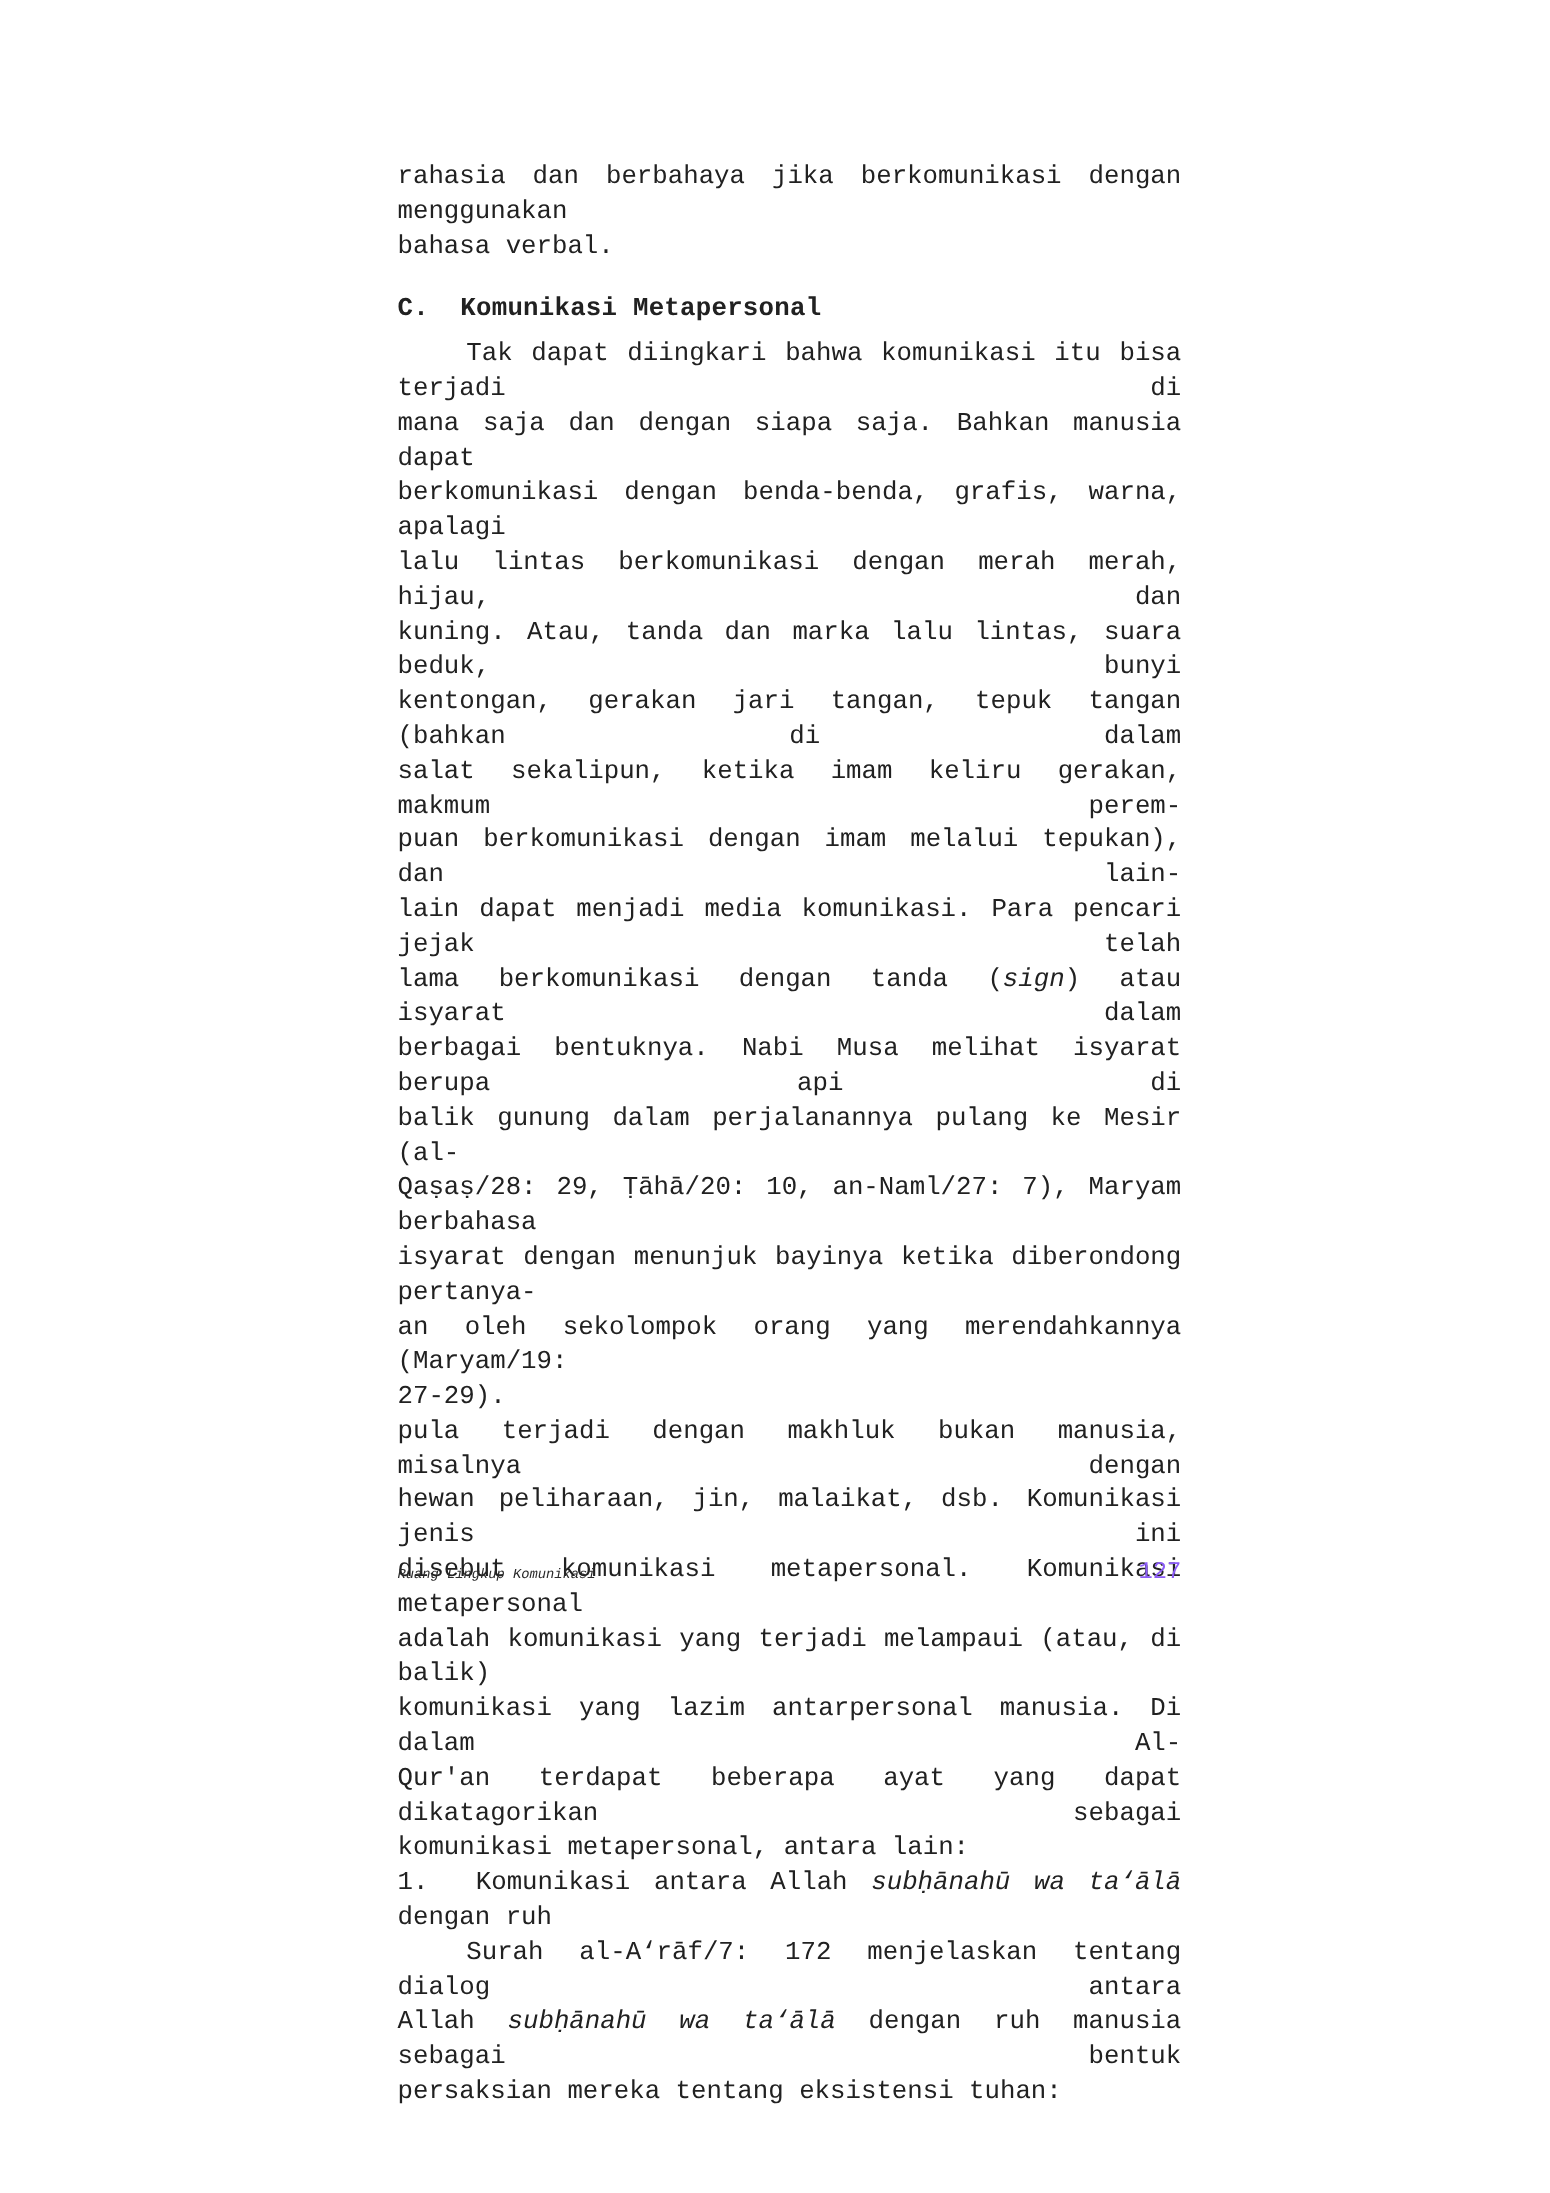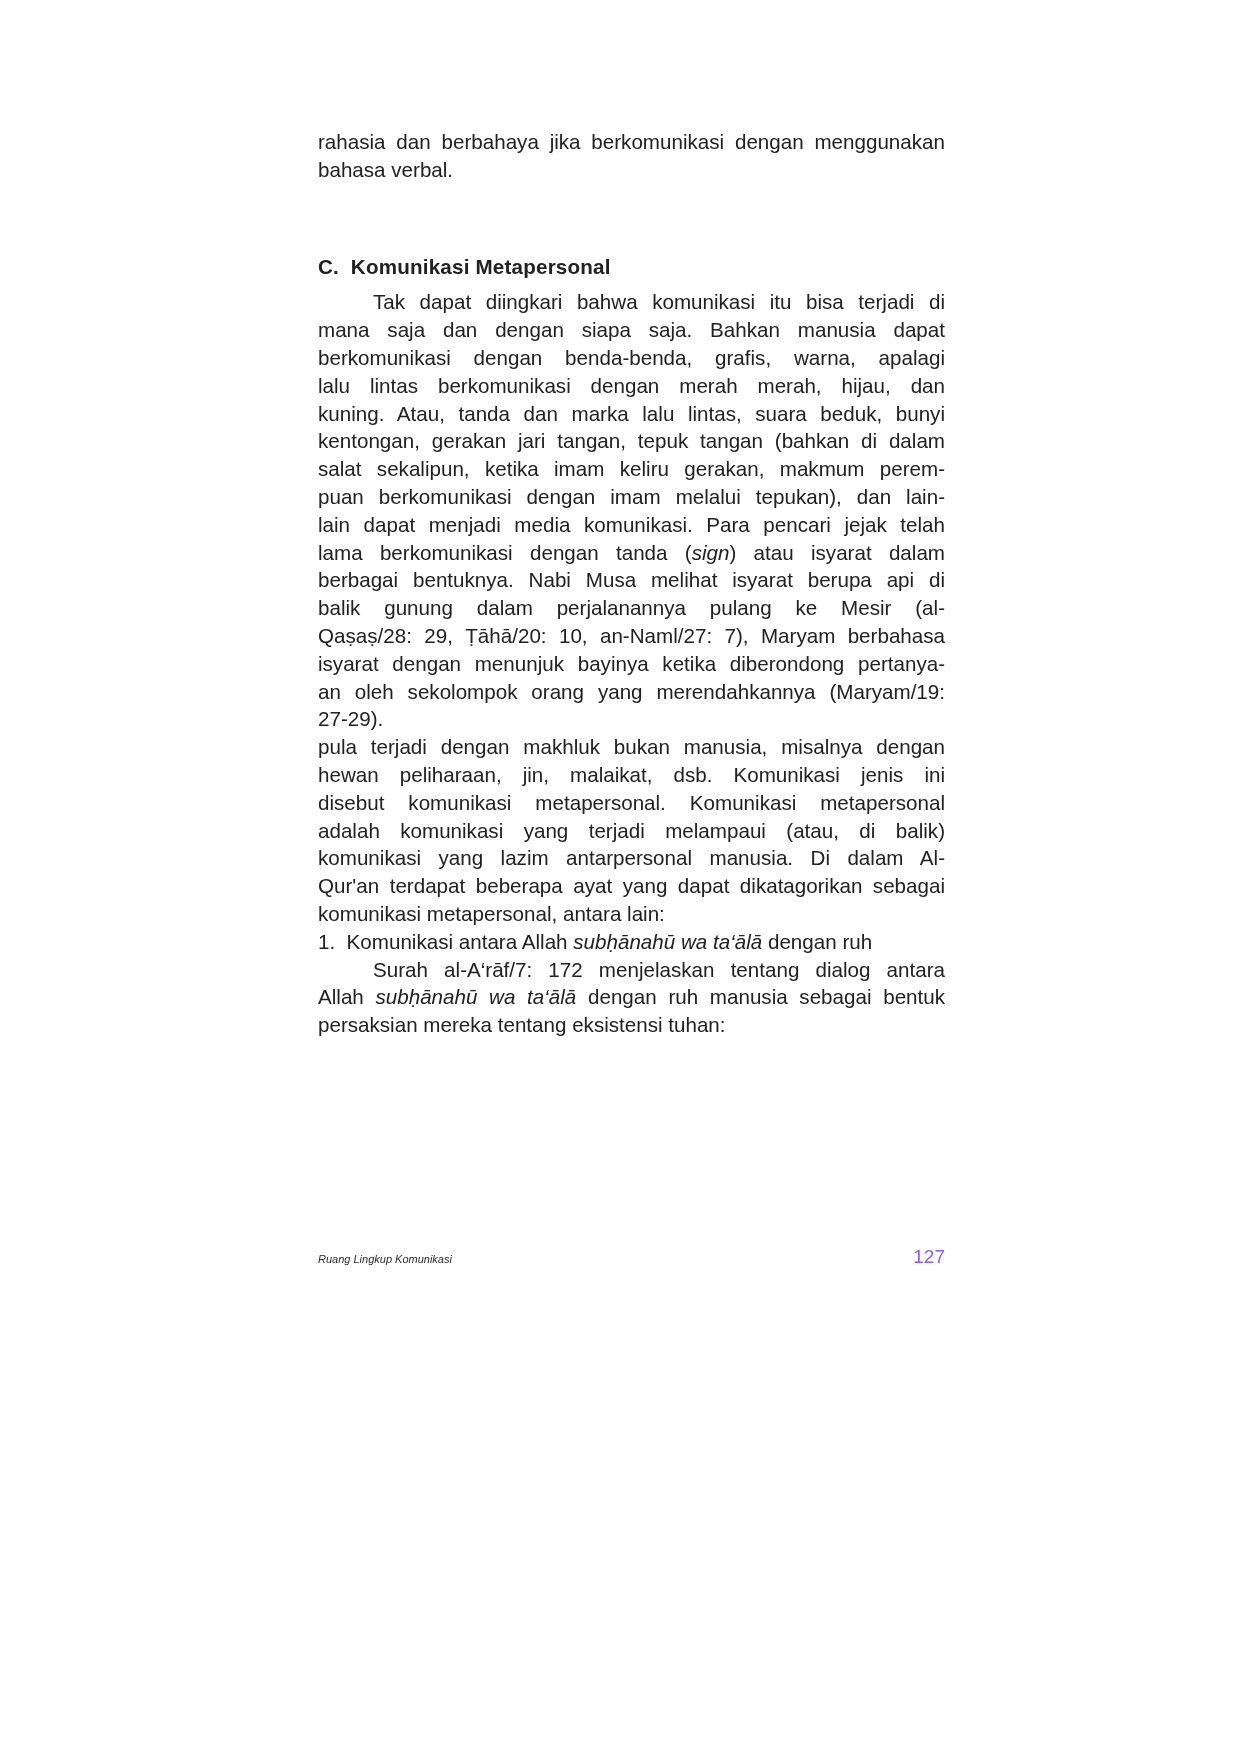--- a/index.html
+++ b/index.html
@@ -1,36 +1,36 @@
 <!DOCTYPE html>
 <html><head>
 <meta charset="utf-8">
 <style>
   html, body { margin: 0; padding: 0; background: #ffffff; }
   .page {
     position: relative;
     width: 996px;
     height: 1754px;
     background: #ffffff;
-    font-family: Liberation Sans, sans-serif;
+    font-family: Liberation Mono, monospace;
     color: #212121;
     overflow: hidden;
   }
   .text-block {
     position: absolute;
     left: 318px;
     top: 128px;
     width: 627px;
     font-size: 20.6px;
     line-height: 27.8px;
   }
   .block { margin: 0; }
   .block.heading {
     font-weight: bold;
-    margin-top: 69px;
+    margin-top: 23px;
     margin-bottom: 8px;
     letter-spacing: 0.2px;
   }
   .block.list-heading { }
   .line {
     text-align: justify;
     text-align-last: justify;
   }
   .line.last {
     text-align: justify;

